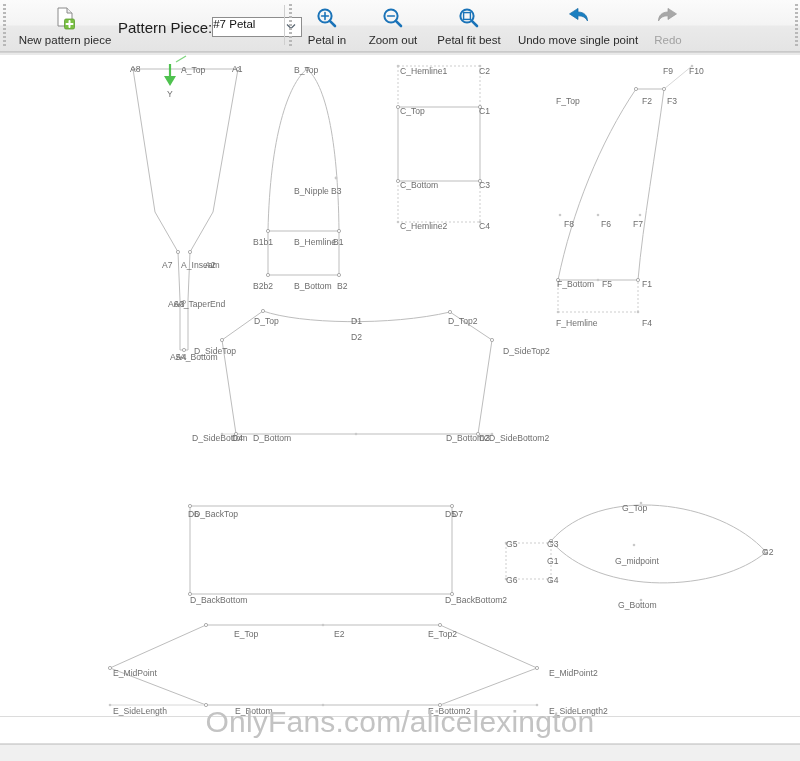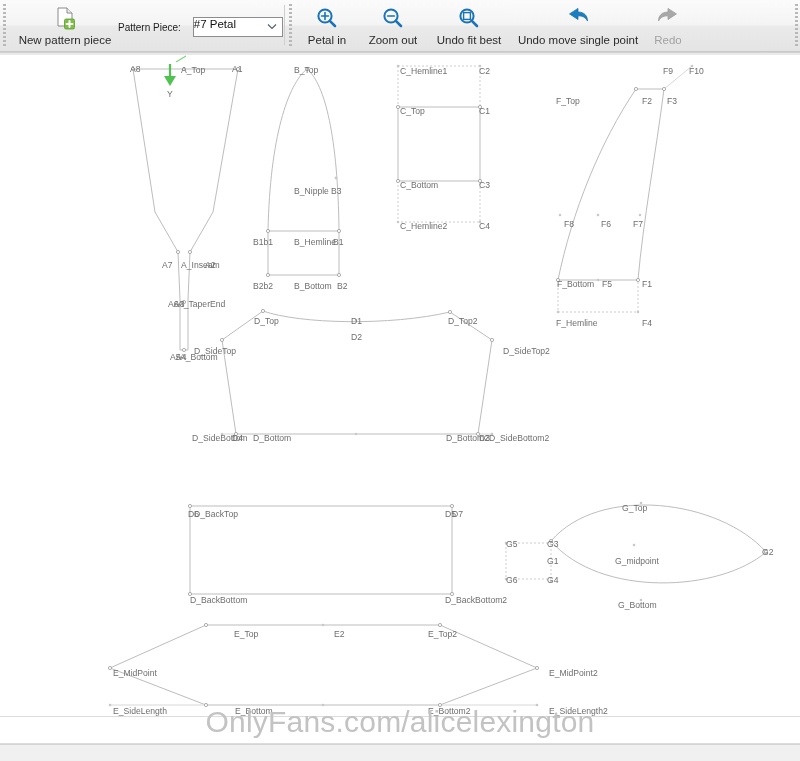--- a/index.html
+++ b/index.html
@@ -69,24 +69,24 @@
 
   
   #piece-group {
     position: absolute;
     left: 118px;
     top: 17px;
     display: flex;
     align-items: center;
   }
   #piece-label {
-    font-size: 10px;
+    font-size: 15px;
     color: #1d1d1d;
     white-space: nowrap;
-    margin-right: 12px;
+    margin-right: 0;
   }
   #piece-select {
     width: 90px;
     height: 20px;
     background: #ffffff;
     border: 1px solid #8d8d8d;
     box-sizing: border-box;
     display: flex;
     position: relative;
     font-size: 11.5px;
@@ -245,21 +245,21 @@
     </div>
 
     <div class="tb-btn" style="left:429px; top:5px; width:80px;">
       <span class="tb-icon">
         <svg width="24" height="24" viewBox="0 0 24 24">
           <circle cx="10" cy="10" r="6.6" fill="none" stroke="#1a73b8" stroke-width="2"></circle>
           <path d="M14.8 14.8 L20 20" stroke="#1a73b8" stroke-width="2.6" stroke-linecap="round"></path>
           <rect x="6.6" y="6.6" width="6.8" height="6.8" fill="none" stroke="#1a73b8" stroke-width="1.4"></rect>
         </svg>
       </span>
-      <span class="tb-label">Undo fit best</span>
+      <span class="tb-label">Petal fit best</span>
     </div>
 
     <div class="tb-btn" style="left:510px; top:5px; width:136px;">
       <span class="tb-icon">
         <svg width="26" height="24" viewBox="0 0 26 24">
           <path d="M13 6 C19 6 22.5 9.5 22.5 15 C21 11.5 17.5 9.8 13 9.8 L13 13.5 L4.5 7.9 L13 2.4 Z" fill="#1a7fc1" stroke="#1569a4" stroke-width="0.7" stroke-linejoin="round"></path>
         </svg>
       </span>
       <span class="tb-label">Undo move single point</span>
     </div>

